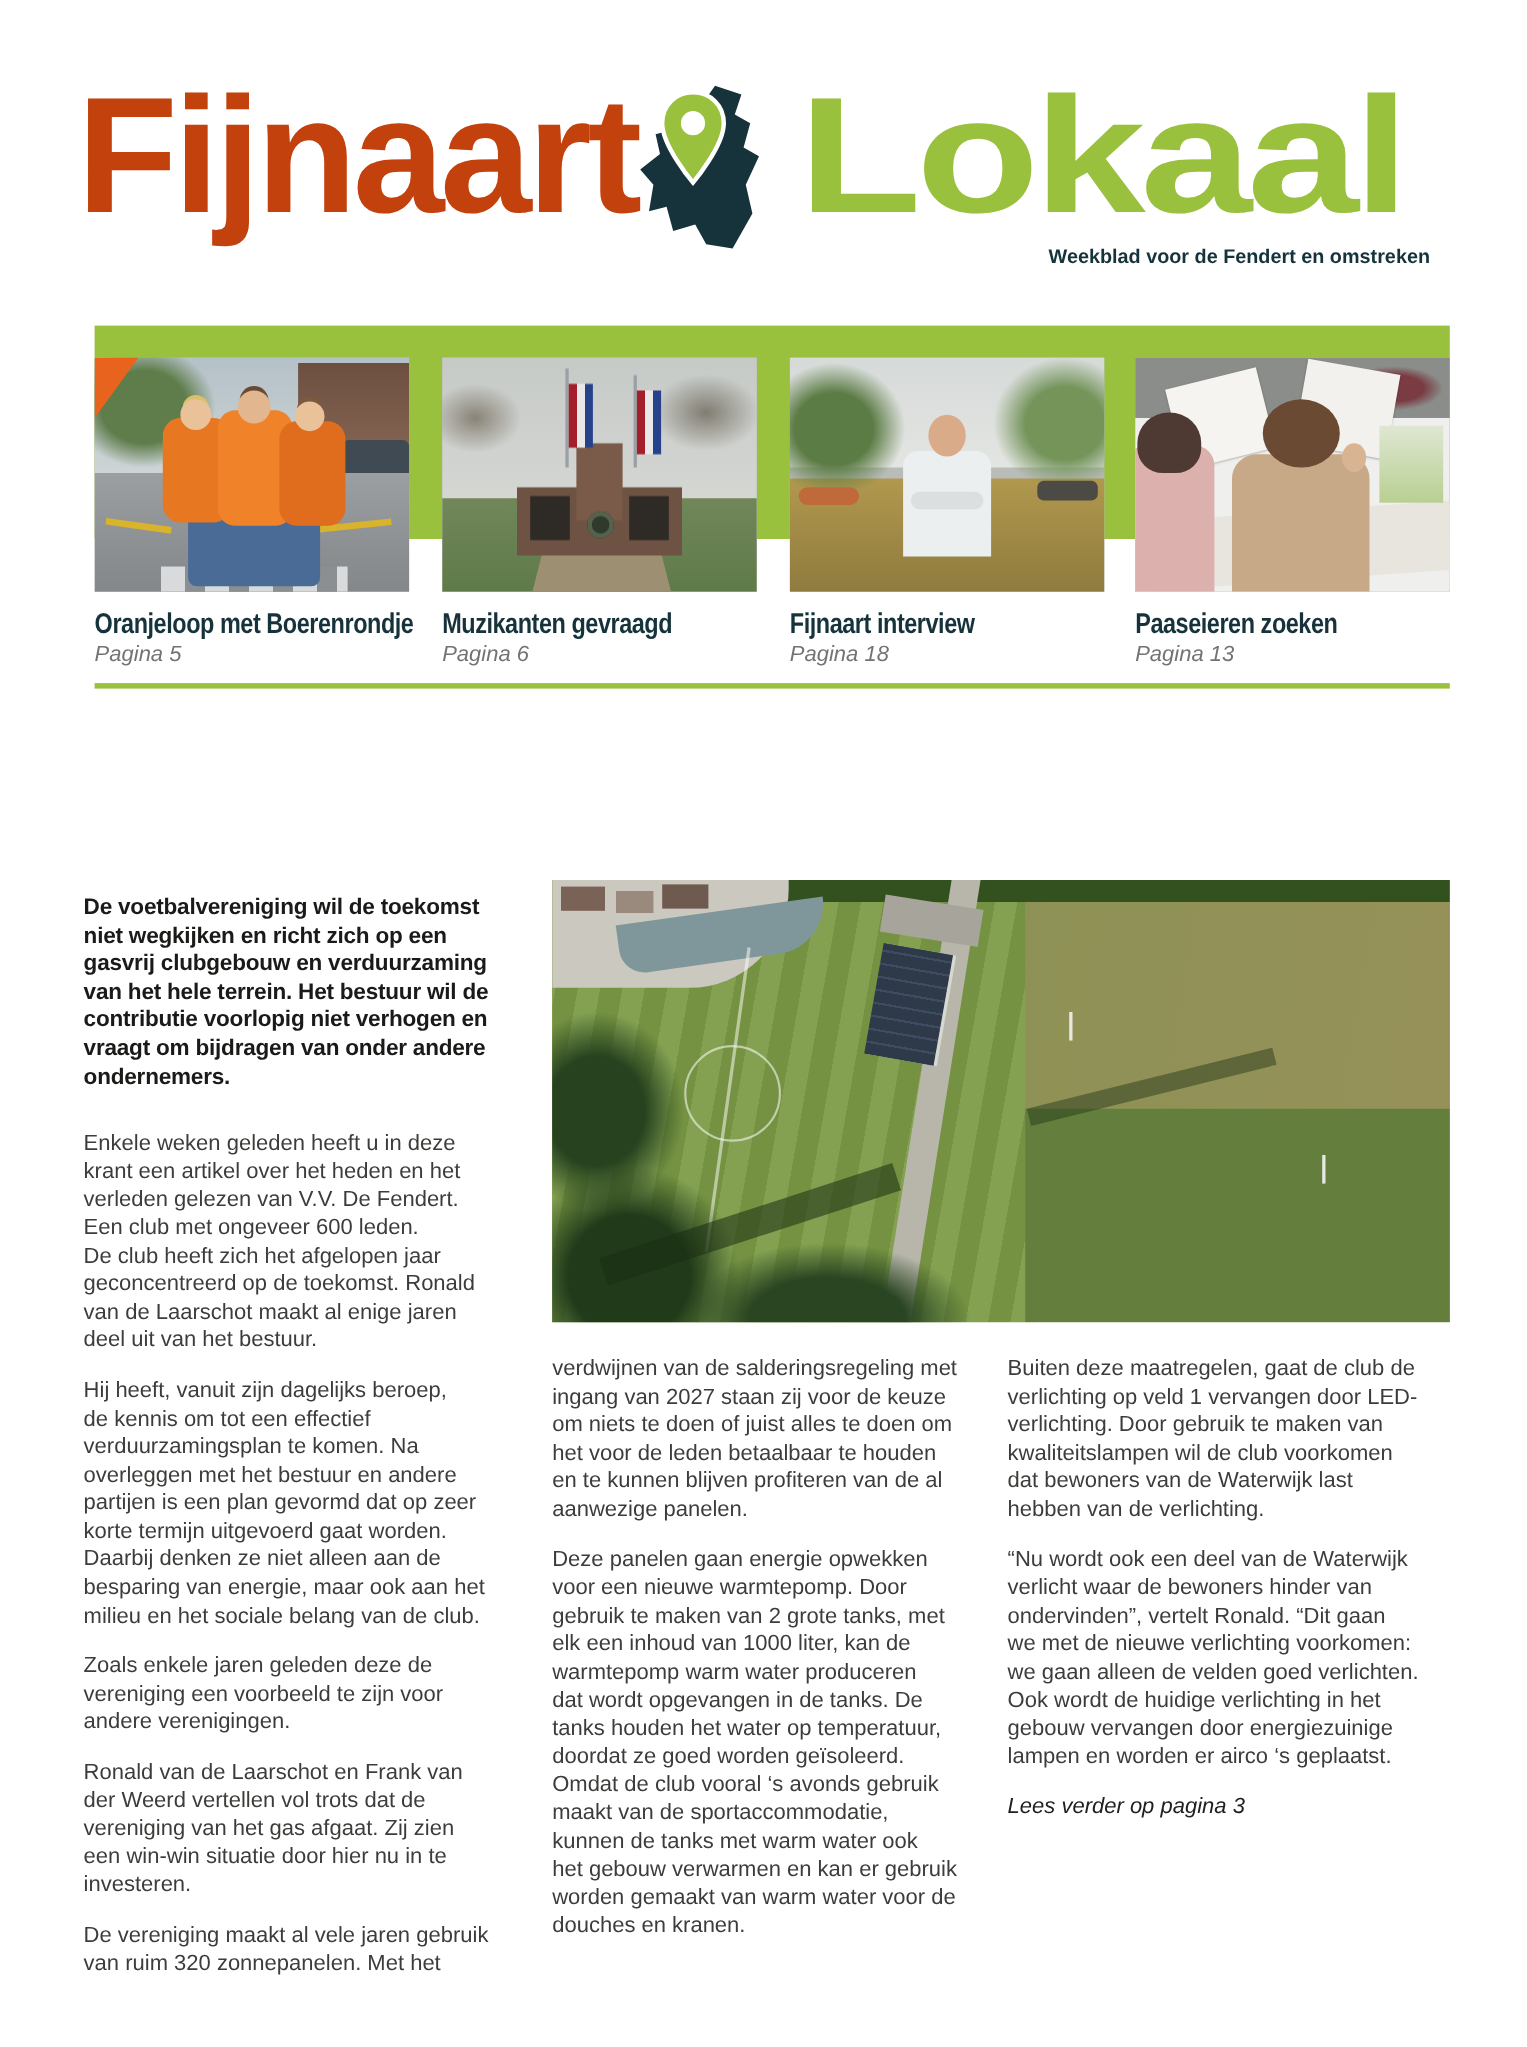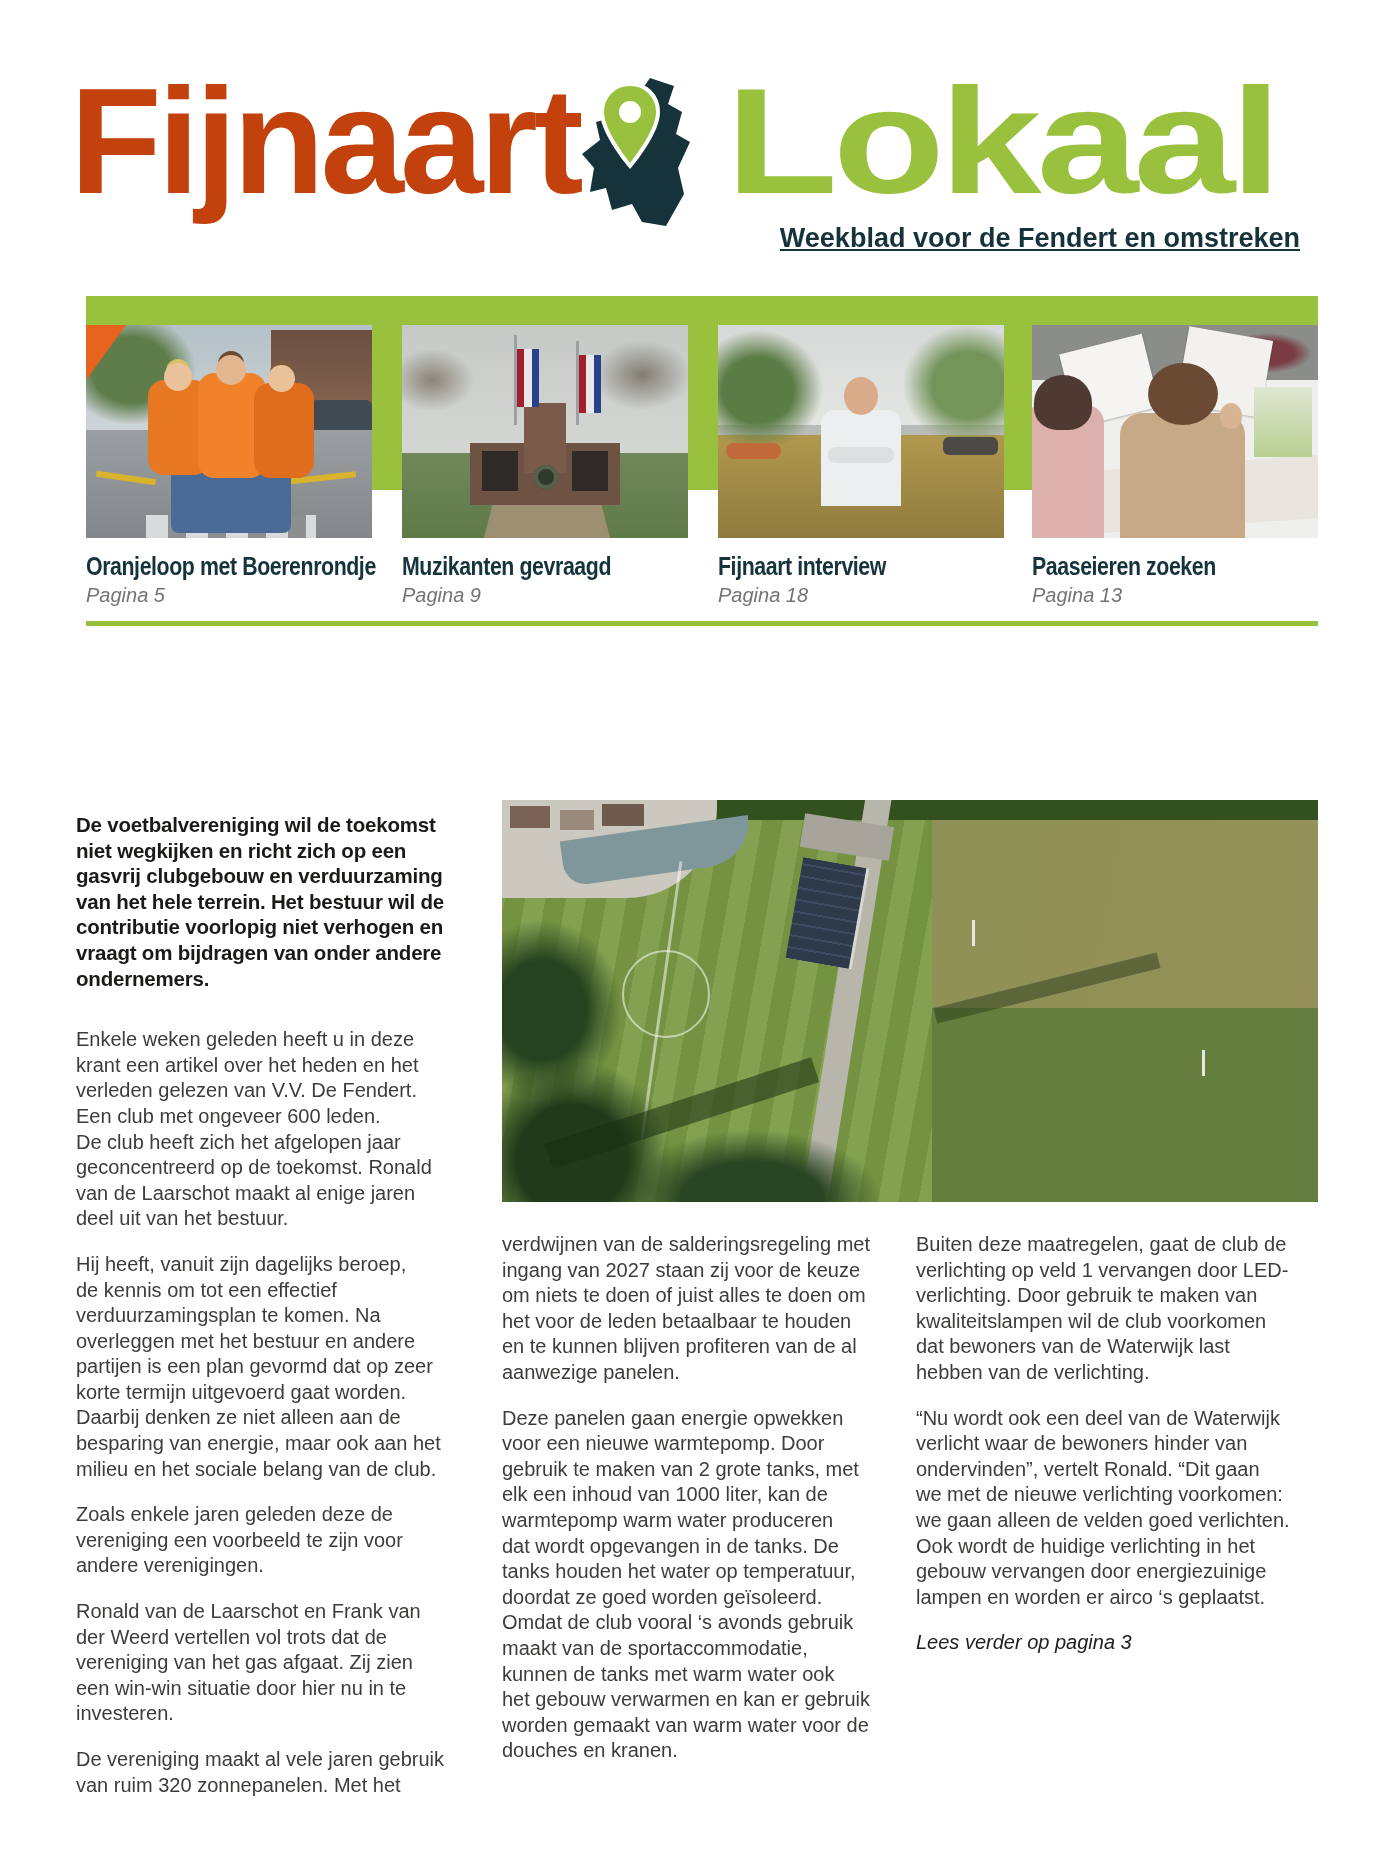--- a/index.html
+++ b/index.html
@@ -4,22 +4,22 @@
 <style>
   html,body{margin:0;padding:0;background:#ffffff;}
   .page{position:relative;width:1388px;height:1861px;background:#fff;overflow:hidden;
         font-family:"Liberation Sans","DejaVu Sans",sans-serif;}
   
   .logo-word{position:absolute;top:66px;font-weight:bold;font-size:150px;line-height:1;
              letter-spacing:-4px;white-space:nowrap;}
   .logo-fijnaart{left:70px;color:#c2410c;}
   .logo-lokaal{left:726px;color:#9ac13d;transform:scaleX(1.22);transform-origin:left top;}
   .logo-icon{position:absolute;left:578px;top:76px;width:138px;height:154px;}
-  .tagline{position:absolute;right:88px;top:223px;font-size:27px;font-weight:bold;
-           color:#16333c;white-space:nowrap;text-decoration:underline;}
+  .tagline{position:absolute;right:88px;top:223px;font-size:18px;font-weight:bold;
+           color:#16333c;white-space:nowrap;}
   
   .green-band{position:absolute;left:86px;top:296px;width:1232px;height:194px;background:#9ac13d;}
   .thumb{position:absolute;top:325px;width:286px;height:213px;overflow:hidden;background:#b9bdb9;}
   .t1{left:86px;} .t2{left:402px;} .t3{left:718px;} .t4{left:1032px;}
   .teaser-title{position:absolute;top:551px;font-weight:bold;font-size:26px;color:#16333c;
                 letter-spacing:-0.5px;white-space:nowrap;transform:scaleX(0.82);transform-origin:left top;}
   .teaser-page{position:absolute;top:584px;font-style:italic;font-size:20px;color:#737373;white-space:nowrap;}
   .x1{left:86px;} .x2{left:402px;} .x3{left:718px;} .x4{left:1032px;}
   .rule{position:absolute;left:86px;top:621px;width:1232px;height:5px;background:#9ac13d;}
   
@@ -183,21 +183,21 @@
     <div class="ph t4-girl"></div>
     <div class="ph t4-girlhair"></div>
     <div class="ph t4-kid"></div>
     <div class="ph t4-kidhair"></div>
     <div class="ph t4-hand"></div>
   </div>
 
   <div class="teaser-title x1">Oranjeloop met Boerenrondje</div>
   <div class="teaser-page  x1">Pagina 5</div>
   <div class="teaser-title x2">Muzikanten gevraagd</div>
-  <div class="teaser-page  x2">Pagina 9</div>
+  <div class="teaser-page  x2">Pagina 6</div>
   <div class="teaser-title x3">Fijnaart interview</div>
   <div class="teaser-page  x3">Pagina 18</div>
   <div class="teaser-title x4">Paaseieren zoeken</div>
   <div class="teaser-page  x4">Pagina 13</div>
 
   <div class="rule"></div>
 
   <section class="bodycol c1">
     <p class="intro">De voetbalvereniging wil de toekomst
 niet wegkijken en richt zich op een

